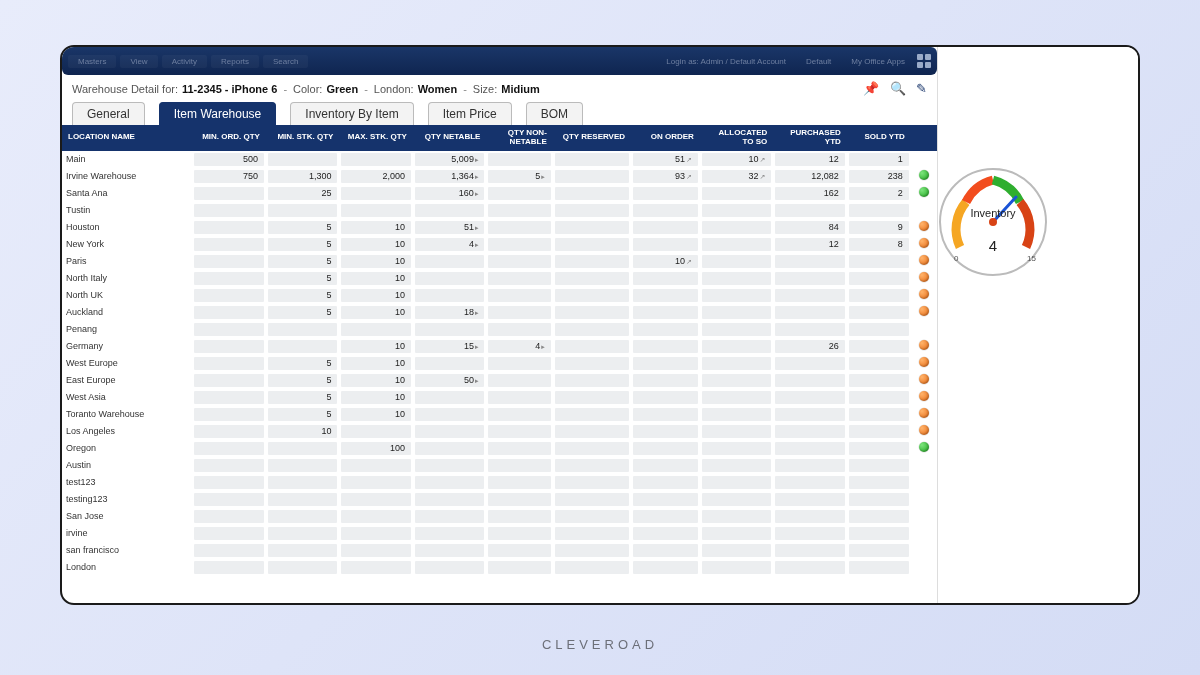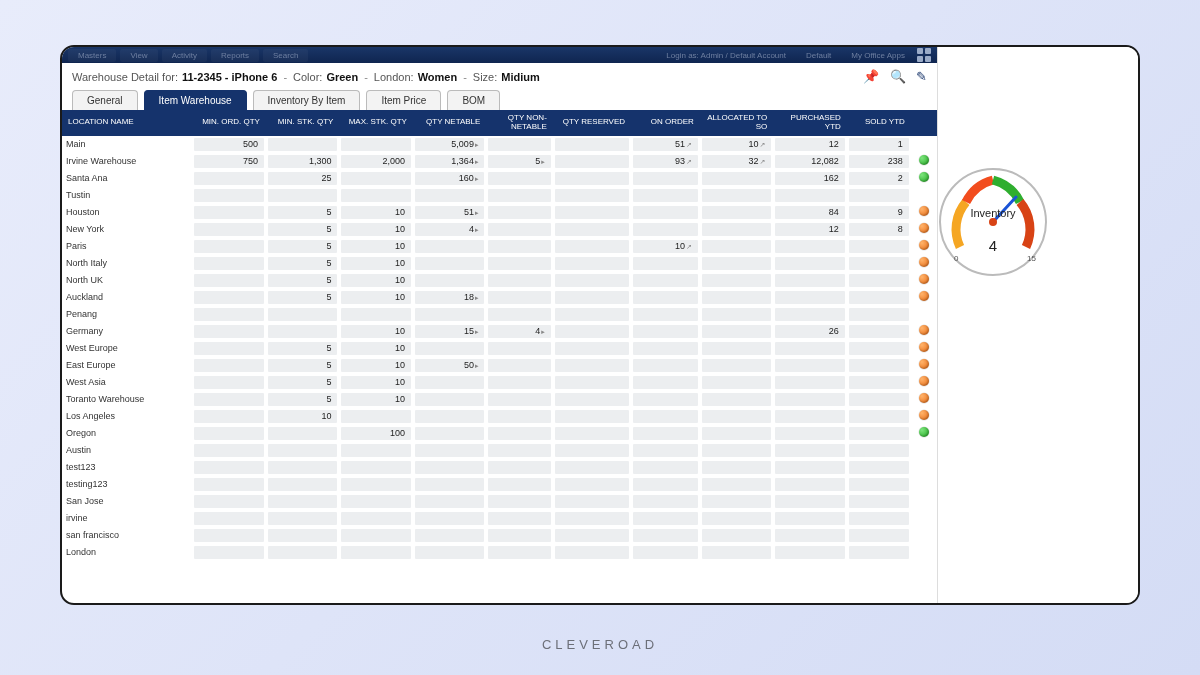--- a/index.html
+++ b/index.html
@@ -26,27 +26,28 @@
   }
   .main-panel {
     flex: 1;
     display: flex;
     flex-direction: column;
     overflow: hidden;
     border-right: 1px solid #ddd;
   }
   .topbar {
     background: linear-gradient(#1a3668, #0f2550);
-    height: 16px;
+    height: 28px;
     display: flex;
     align-items: center;
     padding: 0 6px;
     gap: 4px;
     font-size: 8px;
     color: #6e7fa0;
+    border-radius: 6px;
   }
   .topbar .menu-item {
     background: rgba(255,255,255,0.04);
     padding: 2px 10px;
     border-radius: 2px;
     filter: blur(0.6px);
   }
   .topbar .spacer { flex: 1; }
   .topbar .right-item {
     padding: 2px 8px;
@@ -71,22 +72,22 @@
   }
   .breadcrumb .lbl { color: #555; }
   .breadcrumb b { font-weight: bold; color: #111; }
   .breadcrumb .sep { color: #888; margin: 0 2px; }
   .breadcrumb .icons { margin-left: auto; display:flex; gap:10px; align-items:center; color:#1e3a6e; }
   .breadcrumb .icon { font-size: 13px; cursor:pointer; }
 
   .tabs {
     display: flex;
     padding: 0 10px;
-    gap: 4px;
-    font-size: 10px;
+    gap: 12px;
+    font-size: 12px;
     align-items: flex-end;
   }
   .tab {
     padding: 4px 14px;
     border: 1px solid #bbb;
     border-bottom: none;
     border-radius: 4px 4px 0 0;
     background: #f3f3f3;
     color: #333;
     margin-right: 2px;
@@ -103,21 +104,21 @@
   }
   table {
     width: 100%;
     border-collapse: collapse;
     font-size: 9px;
     table-layout: fixed;
   }
   thead th {
     background: #15336c;
     color: #fff;
-    font-weight: normal;
+    font-weight: bold;
     text-align: left;
     padding: 4px 6px;
     font-size: 8px;
     line-height: 1.1;
     vertical-align: middle;
   }
   thead th.num { text-align: right; }
   tbody td {
     padding: 2px 4px;
     height: 17px;

